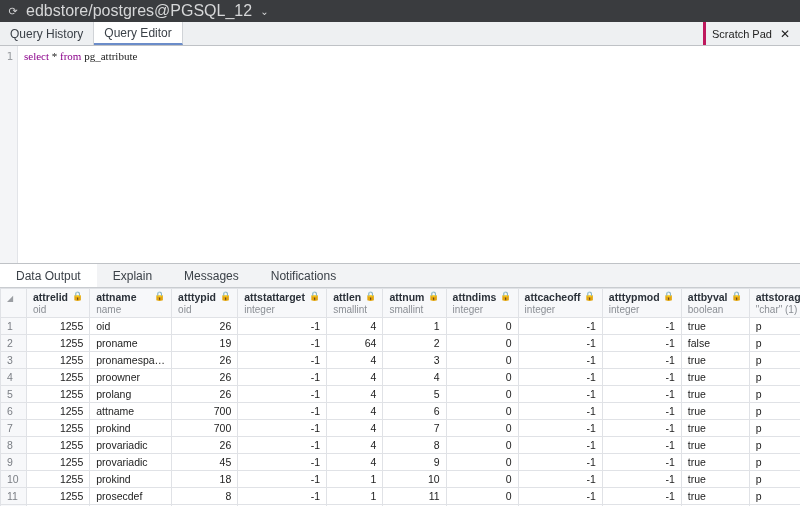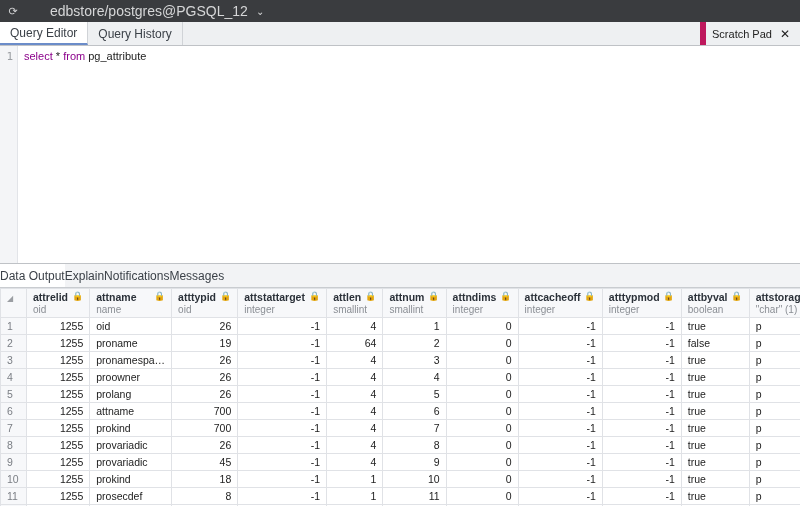--- a/index.html
+++ b/index.html
@@ -1,32 +1,32 @@
 <!DOCTYPE html>
 <html><head>
 <meta charset="utf-8">
 <style>
   * { box-sizing: border-box; margin: 0; padding: 0; }
   html, body { width: 800px; height: 506px; font-family: -apple-system, Helvetica, Arial, sans-serif; font-size: 11px; color: #222; background: #fff; overflow: hidden; }
   .header { height: 22px; background: #3a3c3f; color: #d6d7d8; display: flex; align-items: center; padding: 0 6px; gap: 6px; }
   .header .icon { width: 14px; height: 14px; display: flex; align-items: center; justify-content: center; }
-  .header .title { font-size: 14px; margin-left: 24px; }
+  .header .title { font-size: 16px; }
   .header .chev { margin-left: 2px; font-size: 10px; }
   .tabs-row { height: 24px; border-bottom: 1px solid #bfc2c6; display: flex; align-items: stretch; background: #eef0f2; }
   .tab { padding: 4px 10px; font-size: 12px; color: #3b4148; border-right: 1px solid #d0d3d7; cursor: pointer; display: flex; align-items: center; }
   .tab.active { background: #fff; border-bottom: 2px solid #6b8cc9; }
-  .scratch { margin-left: auto; display: flex; align-items: center; padding: 4px 6px; gap: 4px; border-left: 6px solid #be185d; }
+  .scratch { margin-left: auto; display: flex; align-items: center; padding: 4px 6px; gap: 4px; border-left: 3px solid #be185d; }
   .scratch .close { font-size: 12px; cursor: pointer; padding: 0 4px; }
   .editor-wrap { display: flex; height: 218px; background: #fff; border-bottom: 1px solid #bfc2c6; }
   .gutter { width: 18px; background: #f4f5f7; color: #9b9ea3; text-align: right; padding: 4px 4px 0 0; font-family: Menlo, Consolas, monospace; font-size: 11px; border-right: 1px solid #e2e4e8; }
-  .code { padding: 4px 6px; font-family: Liberation Sans, sans-serif; font-size: 11px; white-space: pre; }
+  .code { padding: 4px 6px; font-family: Liberation Serif, serif; font-size: 11px; white-space: pre; }
   .kw { color: #8b008b; }
   .op { color: #222; }
   .out-tabs { height: 24px; background: #f2f3f5; border-bottom: 1px solid #c9ccd0; display: flex; align-items: stretch; }
-  .out-tab { padding: 4px 0; font-size: 12px; color: #3b4148; cursor: pointer; display: flex; align-items: center; }
+  .out-tab { padding: 4px 16px; font-size: 12px; color: #3b4148; cursor: pointer; display: flex; align-items: center; }
   .out-tab.active { background: #fff; }
   .grid-wrap { height: 218px; overflow: auto; }
   .grid { border-collapse: collapse; width: max-content; }
   .grid th, .grid td { border: 1px solid #e0e2e6; font-size: 10.5px; padding: 2px 6px; text-align: left; vertical-align: top; height: 16px; }
   .grid th { background: #f7f8fa; position: sticky; top: 0; white-space: nowrap; font-weight: 400; }
   .grid td.num { text-align: right; }
   .col-rownum { width: 26px; background: #f7f8fa; color: #7a7e84; text-align: right; position: sticky; left: 0; }
   .hdr-name { font-weight: 700; color: #2b3139; }
   .hdr-type { color: #8a8e94; font-size: 10px; }
   .lock { font-size: 9px; color: #8a8e94; float: right; margin-left: 4px; }
@@ -36,40 +36,40 @@
 </head>
 <body>
 
 <div class="header">
   <span class="icon">⟳</span>
   <span class="title">edbstore/postgres@PGSQL_12</span>
   <span class="chev">⌄</span>
 </div>
 
 <div class="tabs-row">
+  <div class="tab">Query History</div>
   <div class="tab active">Query Editor</div>
-  <div class="tab">Query History</div>
   <div class="scratch">
     <span>Scratch Pad</span>
     <span class="close">✕</span>
   </div>
 </div>
 
 <div class="editor-wrap">
   <div class="gutter">
     <div>1</div>
   </div>
   <div class="code"><span class="kw">select</span> <span class="op">*</span> <span class="kw">from</span> <span>pg_attribute</span></div>
 </div>
 
 <div class="out-tabs">
   <div class="out-tab active">Data Output</div>
   <div class="out-tab">Explain</div>
+  <div class="out-tab">Messages</div>
   <div class="out-tab">Notifications</div>
-  <div class="out-tab">Messages</div>
 </div>
 
 <div class="grid-wrap">
   <table class="grid">
     <thead>
       <tr id="header-row">
         <th class="row-hdr-corner"><span class="sort-tri">◢</span></th>
       <th><span class="hdr-name">attrelid</span><span class="lock">🔒</span><br><span class="hdr-type">oid</span></th>
           <th><span class="hdr-name">attname</span><span class="lock">🔒</span><br><span class="hdr-type">name</span></th>
           <th><span class="hdr-name">atttypid</span><span class="lock">🔒</span><br><span class="hdr-type">oid</span></th>

